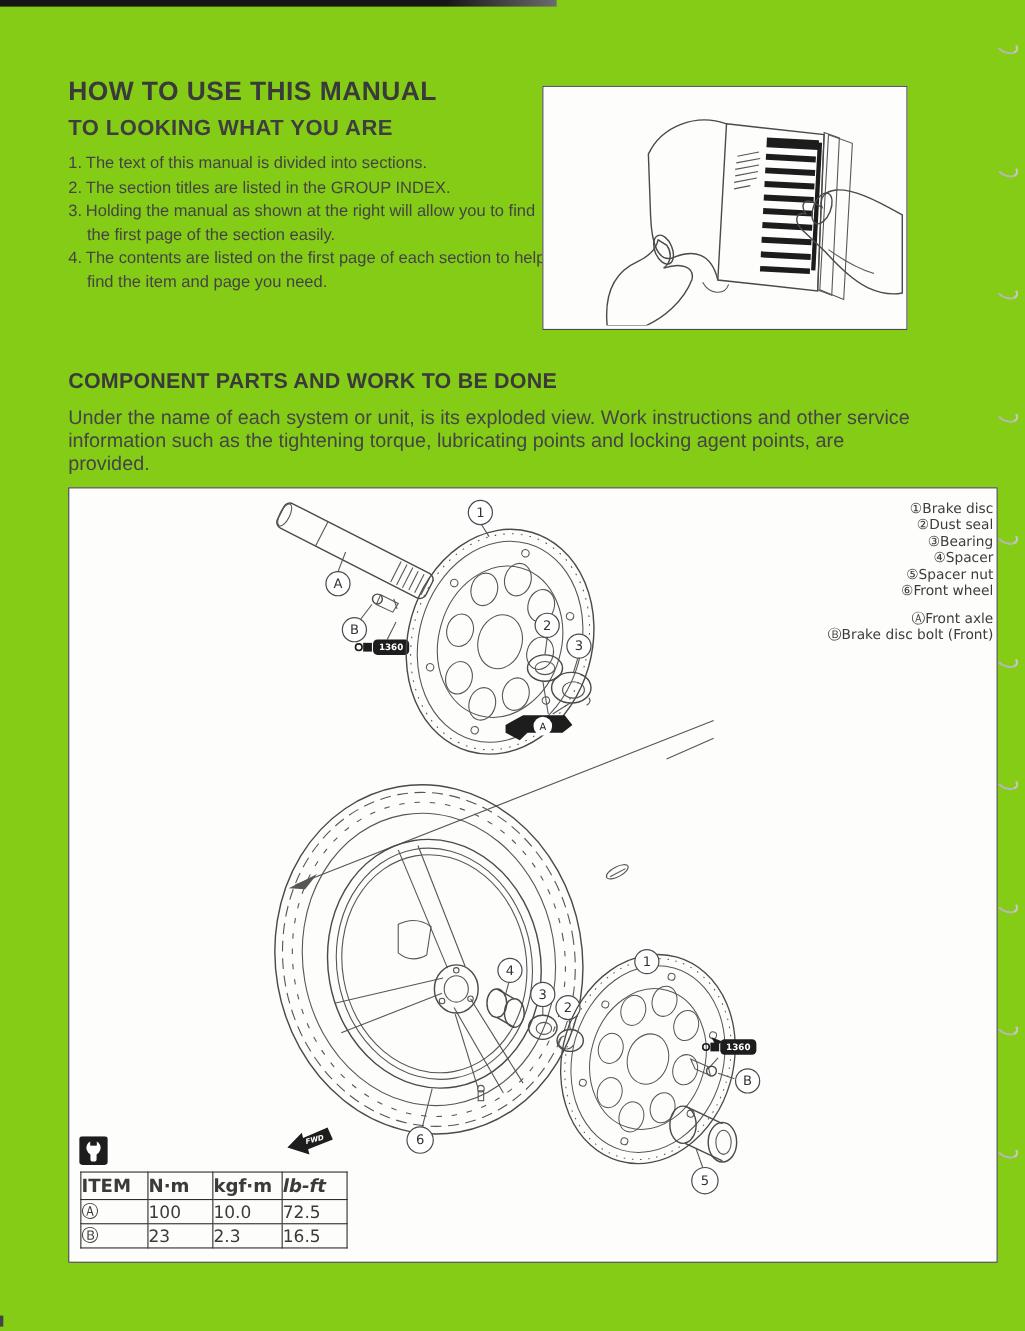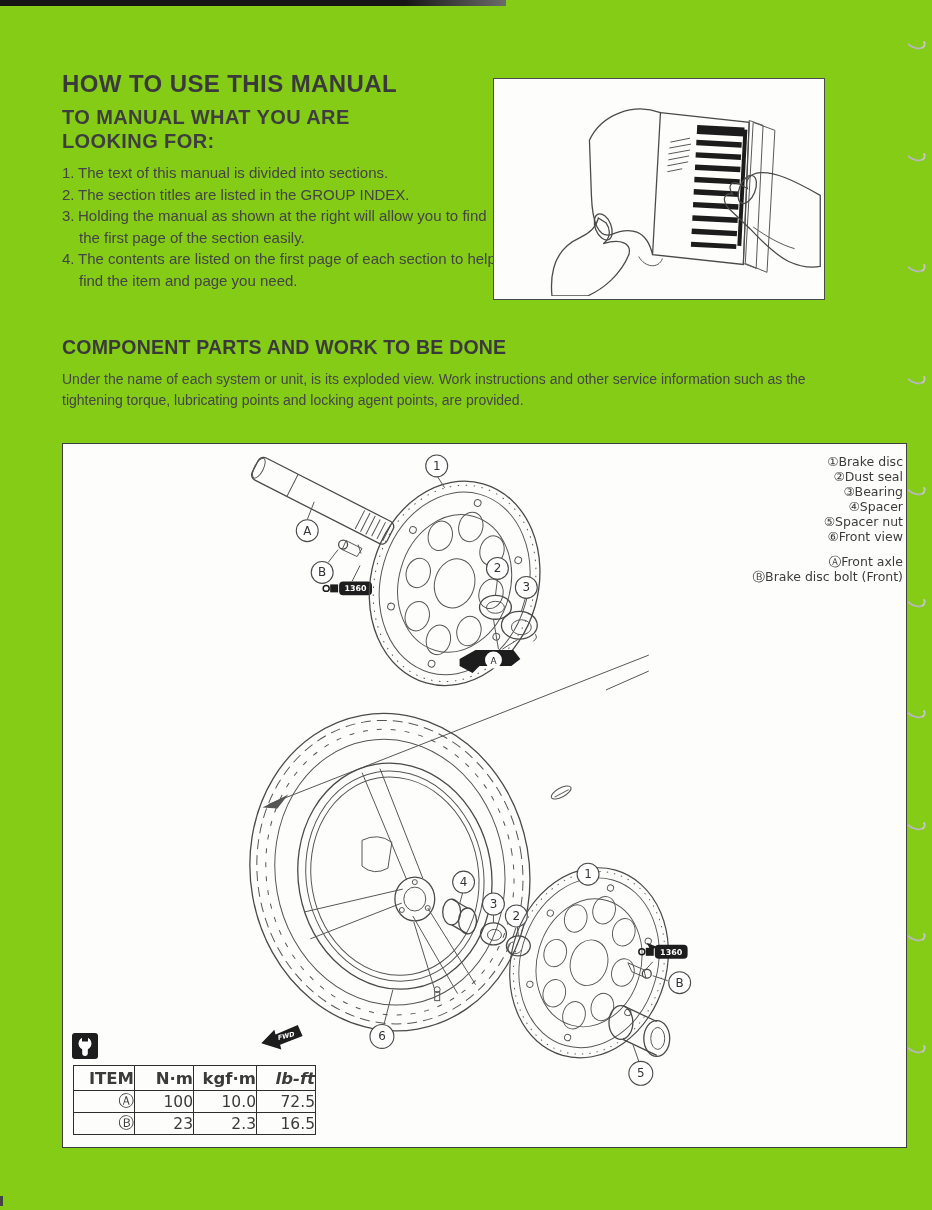--- a/index.html
+++ b/index.html
@@ -20,36 +20,36 @@
   .h2{font-size:20px;font-weight:bold;color:#3e3e3e;letter-spacing:.4px;line-height:24px;margin:0;}
   .inslist{margin-top:9px;}
   .ins{font-size:15px;line-height:21.5px;color:#444;padding-left:17px;text-indent:-17px;}
   .ins .num{display:inline-block;width:16px;text-indent:0;}
   
   .figbox{position:absolute;left:493px;top:78px;width:330px;height:220px;
     border:1.5px solid #4a4a4a;background:#fdfdfc;}
   
   .sec2{position:absolute;left:62px;top:336px;width:768px;}
   .h3{font-size:19.5px;font-weight:bold;color:#3a3a3a;letter-spacing:.2px;margin:0 0 10px 0;}
-  .body{font-size:14px;line-height:21px;color:#454545;margin:0;}
+  .body{font-size:18px;line-height:21px;color:#454545;margin:0;}
   .example{font-size:15px;color:#454545;margin-top:15px;}
   
   .diagbox{position:absolute;left:62px;top:443px;width:843px;height:703px;
     border:1.5px solid #3f3f3f;background:#fdfdfc;}
   .diag-svg{position:absolute;left:0;top:0;}
   .legend{position:absolute;left:590px;top:10px;width:250px;
     font-family:"DejaVu Sans",sans-serif;font-size:12.5px;color:#3c3c3c;}
   .legend .row{line-height:15px;white-space:nowrap;text-align:right;}
   .legend .gap{height:10px;}
   .legend .mk{display:inline-block;width:19px;}
   .wrenchicon{position:absolute;left:9px;top:589px;width:26px;height:26px;}
   
   .ttable{position:absolute;left:10px;top:621px;border-collapse:collapse;
     font-family:"DejaVu Sans",sans-serif;color:#3b3b3b;}
-  .ttable td,.ttable th{border:1.6px solid #2e2e2e;text-align:right;padding:0;}
+  .ttable td,.ttable th{border:1.6px solid #2e2e2e;text-align:left;padding:0;}
   .ttable th{font-size:16.5px;font-weight:bold;height:24px;}
   .ttable td{font-size:15.5px;height:21px;}
   .c-item{width:60px;} .c-nm{width:58px;} .c-kgfm{width:62px;} .c-lbft{width:58px;font-style:italic;}
   svg{display:block;}
   .ln{stroke:#565656;fill:none;stroke-width:1;}
   .ln2{stroke:#4a4a4a;fill:none;stroke-width:1.3;}
   .co{fill:#ffffff;stroke:#4a4a4a;stroke-width:1.1;}
   .cot{font-family:"DejaVu Sans",sans-serif;font-size:12px;fill:#333;text-anchor:middle;}
   .flagt{font-family:"DejaVu Sans",sans-serif;font-size:8px;font-weight:bold;fill:#fff;text-anchor:middle;}
   .fwdt{font-family:"DejaVu Sans",sans-serif;font-size:6.5px;font-weight:bold;fill:#fff;text-anchor:middle;font-style:italic;}
@@ -67,22 +67,21 @@
   <div class="curl" style="top:371px"></div>
   <div class="curl" style="top:482px"></div>
   <div class="curl" style="top:594px"></div>
   <div class="curl" style="top:705px"></div>
   <div class="curl" style="top:817px"></div>
   <div class="curl" style="top:928px"></div>
   <div class="curl" style="top:1040px"></div>
 
   <div class="sec1">
     <div class="h1">HOW TO USE THIS MANUAL</div>
-    <div class="h2">TO MANUAL WHAT YOU ARE</div>
-    <div class="h2">LOOKING FOR:</div>
+    <div class="h2">TO LOOKING WHAT YOU ARE</div>
     <div class="inslist">
       <div class="ins"><span class="num">1.</span><span>The text of this manual is divided into sections.</span></div>
       <div class="ins"><span class="num">2.</span><span>The section titles are listed in the GROUP INDEX.</span></div>
       <div class="ins"><span class="num">3.</span><span>Holding the manual as shown at the right will allow you to find the first page of the section easily.</span></div>
       <div class="ins"><span class="num">4.</span><span>The contents are listed on the first page of each section to help find the item and page you need.</span></div>
     </div>
   </div>
 
   <div class="figbox">
     <svg width="327" height="217" viewBox="0 0 330 220">
@@ -342,21 +341,21 @@
         <text class="fwdt" x="224" y="598">FWD</text>
       </g>
     </svg>
 
     <div class="legend">
       <div class="row"><span class="mk">①</span><span>Brake disc</span></div>
       <div class="row"><span class="mk">②</span><span>Dust seal</span></div>
       <div class="row"><span class="mk">③</span><span>Bearing</span></div>
       <div class="row"><span class="mk">④</span><span>Spacer</span></div>
       <div class="row"><span class="mk">⑤</span><span>Spacer nut</span></div>
-      <div class="row"><span class="mk">⑥</span><span>Front view</span></div>
+      <div class="row"><span class="mk">⑥</span><span>Front wheel</span></div>
       <div class="gap"></div>
       <div class="row"><span class="mk">Ⓐ</span><span>Front axle</span></div>
       <div class="row"><span class="mk">Ⓑ</span><span>Brake disc bolt (Front)</span></div>
     </div>
 
     <div class="wrenchicon">
       <svg width="26" height="26" viewBox="0 0 26 26">
         <rect x="0" y="0" width="26" height="26" rx="3" fill="#1d1d1d"></rect>
         <circle cx="13" cy="10.5" r="6.5" fill="#fff"></circle>
         <rect x="10" y="2" width="6" height="6.5" fill="#1d1d1d"></rect>

